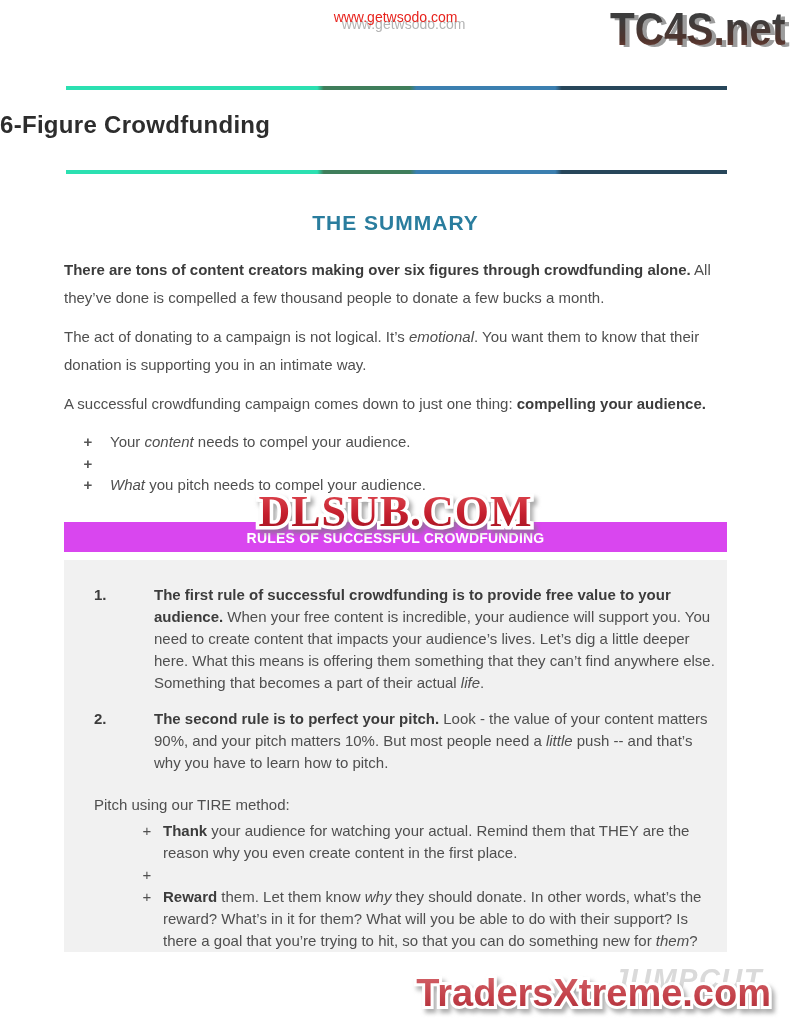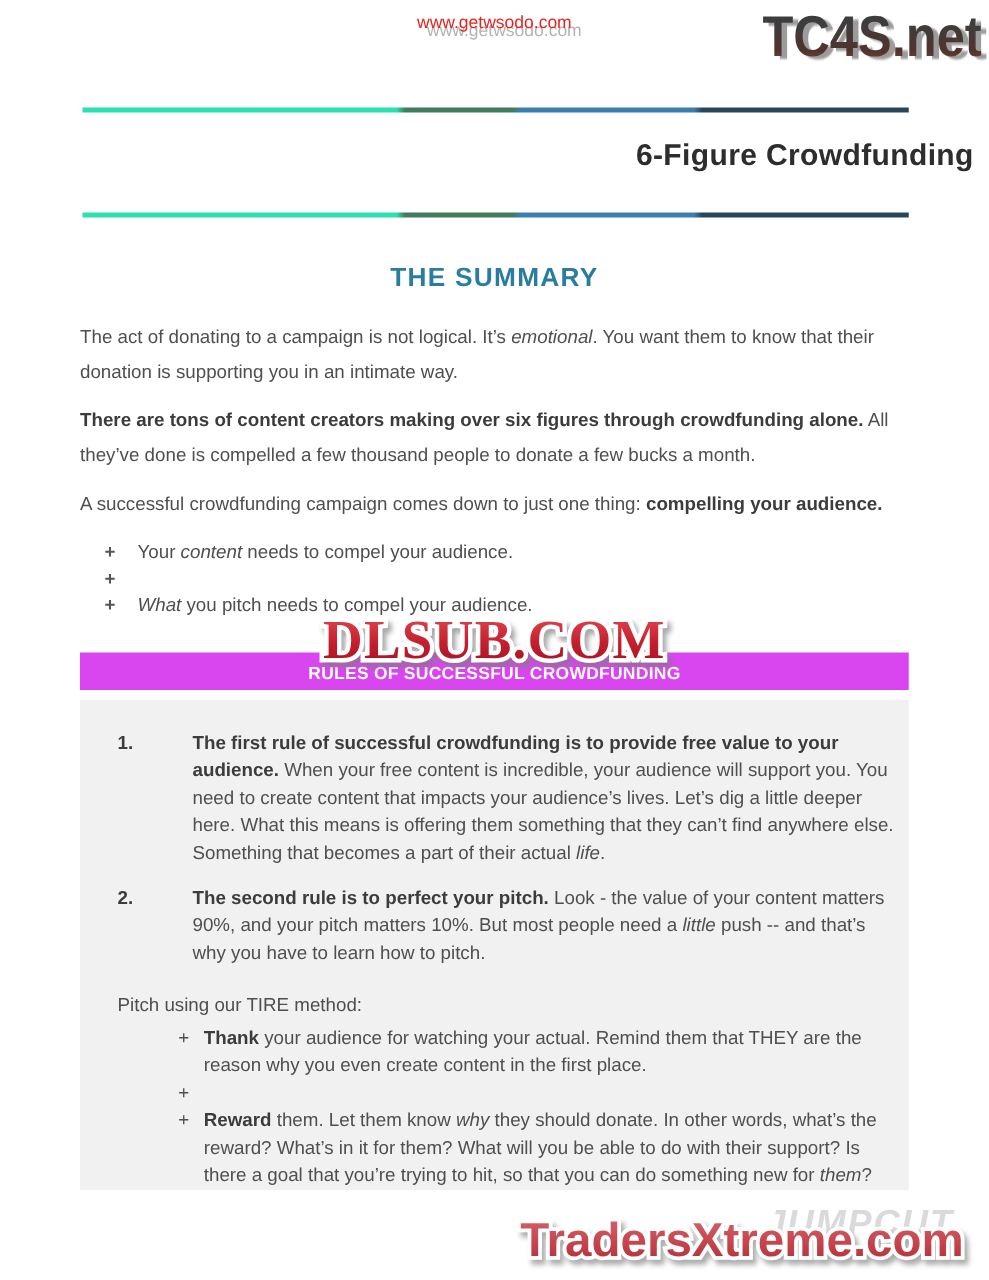--- a/index.html
+++ b/index.html
@@ -28,21 +28,21 @@
   
   .hr { position:absolute; left:66px; right:64px; height:4px;
         background:linear-gradient(90deg,
           #2be0b1 0%, #2be0b1 38%,
           #3f7e5b 39%, #3f7e5b 52%,
           #3b7fb0 53%, #3b7fb0 74%,
           #27465a 75%, #27465a 100%); }
   .hr1 { top:86px; }
   .hr2 { top:170px; }
 
-  .title { position:absolute; top:111px; left:0; right:12px; margin:0; text-align:right;
+  .title { position:absolute; top:111px; left:0; right:12px; margin:0; text-align:left;
            font-size:24px; font-weight:bold; color:#2d2d2d; letter-spacing:0.3px; }
 
   .summary-h { position:absolute; top:211px; left:0; right:0; margin:0; text-align:center;
                font-size:21px; font-weight:bold; color:#2a7d9e; letter-spacing:1px; }
 
   
   .content { position:absolute; top:256px; left:64px; right:63px; font-size:15px; line-height:28px; }
   .content p { margin:0 0 11px 0; }
   .plist { margin:13px 0 0 0; padding:0 0 0 16px; list-style:none; }
   .plist li { display:flex; line-height:21.5px; }
@@ -103,22 +103,22 @@
     </span>
   </div>
 
   <div class="hr hr1"></div>
   <h1 class="title">6-Figure Crowdfunding</h1>
   <div class="hr hr2"></div>
 
   <h2 class="summary-h">THE SUMMARY</h2>
 
   <div class="content">
+    <p><span class="b">There are tons of content creators making over six figures through crowdfunding alone.</span><span> All they’ve done is compelled a few thousand people to donate a few bucks a month.</span></p>
     <p><span>The act of donating to a campaign is not logical. It’s </span><span class="i">emotional</span><span>. You want them to know that their donation is supporting you in an intimate way.</span></p>
-    <p><span class="b">There are tons of content creators making over six figures through crowdfunding alone.</span><span> All they’ve done is compelled a few thousand people to donate a few bucks a month.</span></p>
     <p><span>A successful crowdfunding campaign comes down to just one thing: </span><span class="b">compelling your audience.</span></p>
 
     <ul class="plist">
       <li>
         <span class="mk">+</span>
         <span><span>Your </span><span class="i">content</span><span> needs to compel your audience.</span></span>
       </li>
       <li>
         <span class="mk">+</span>
       </li>

